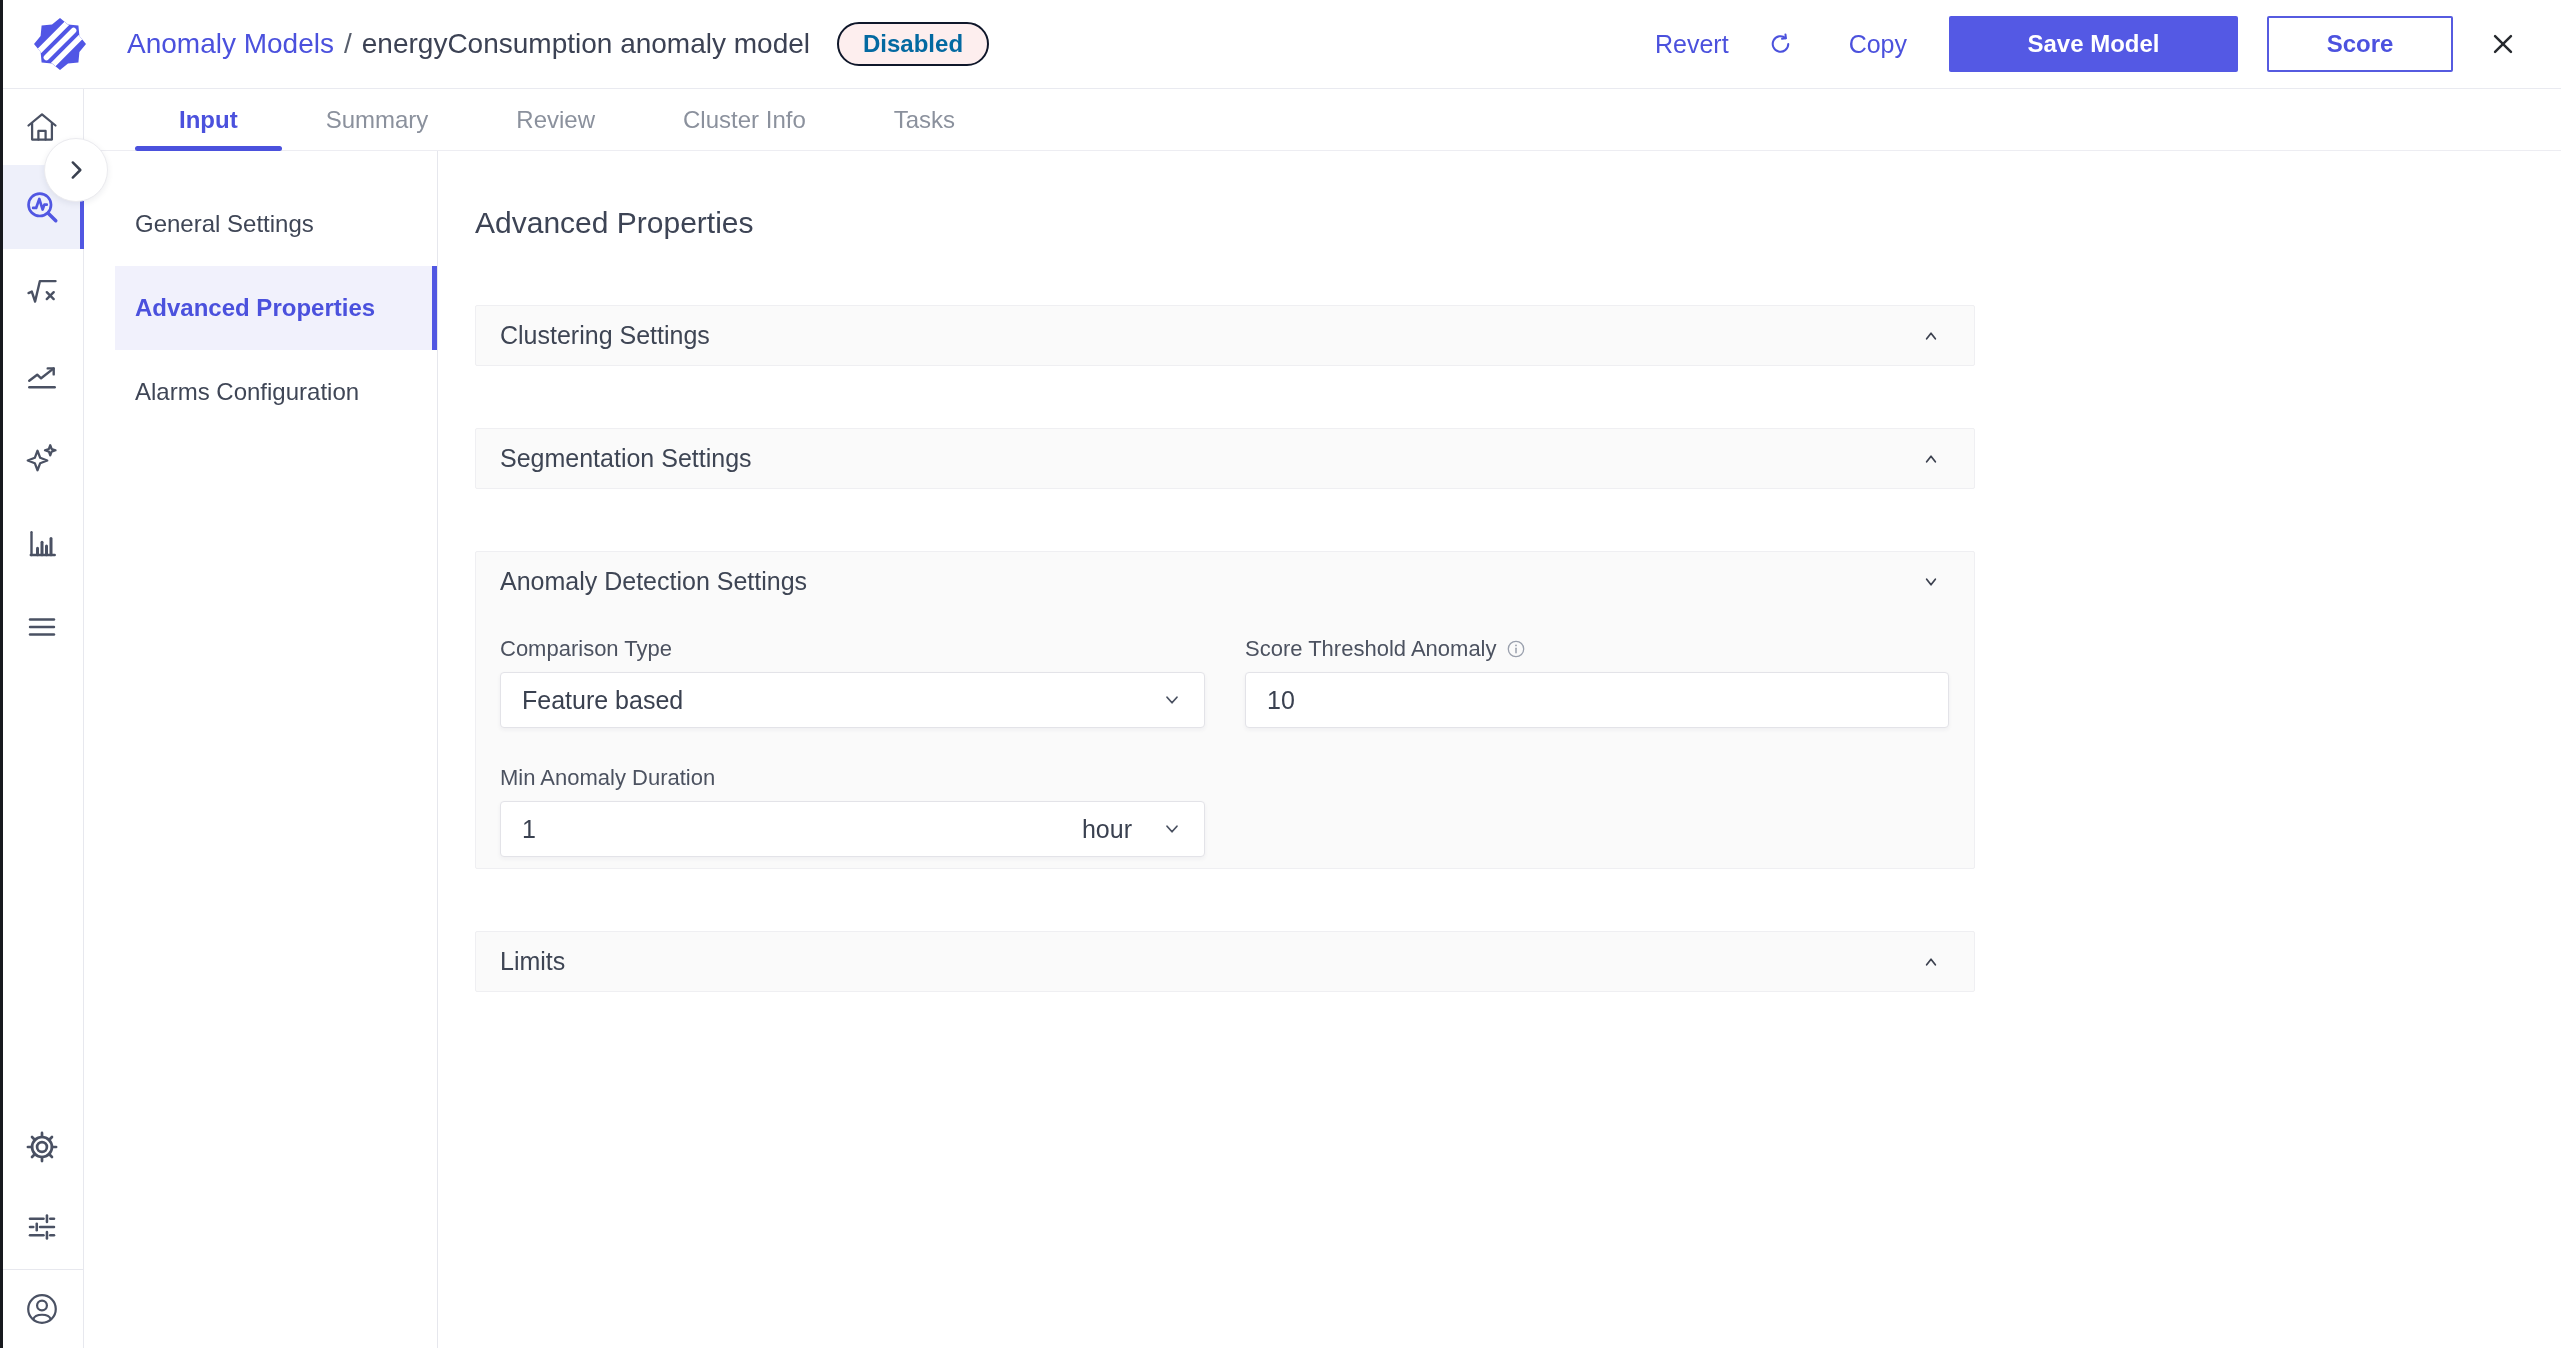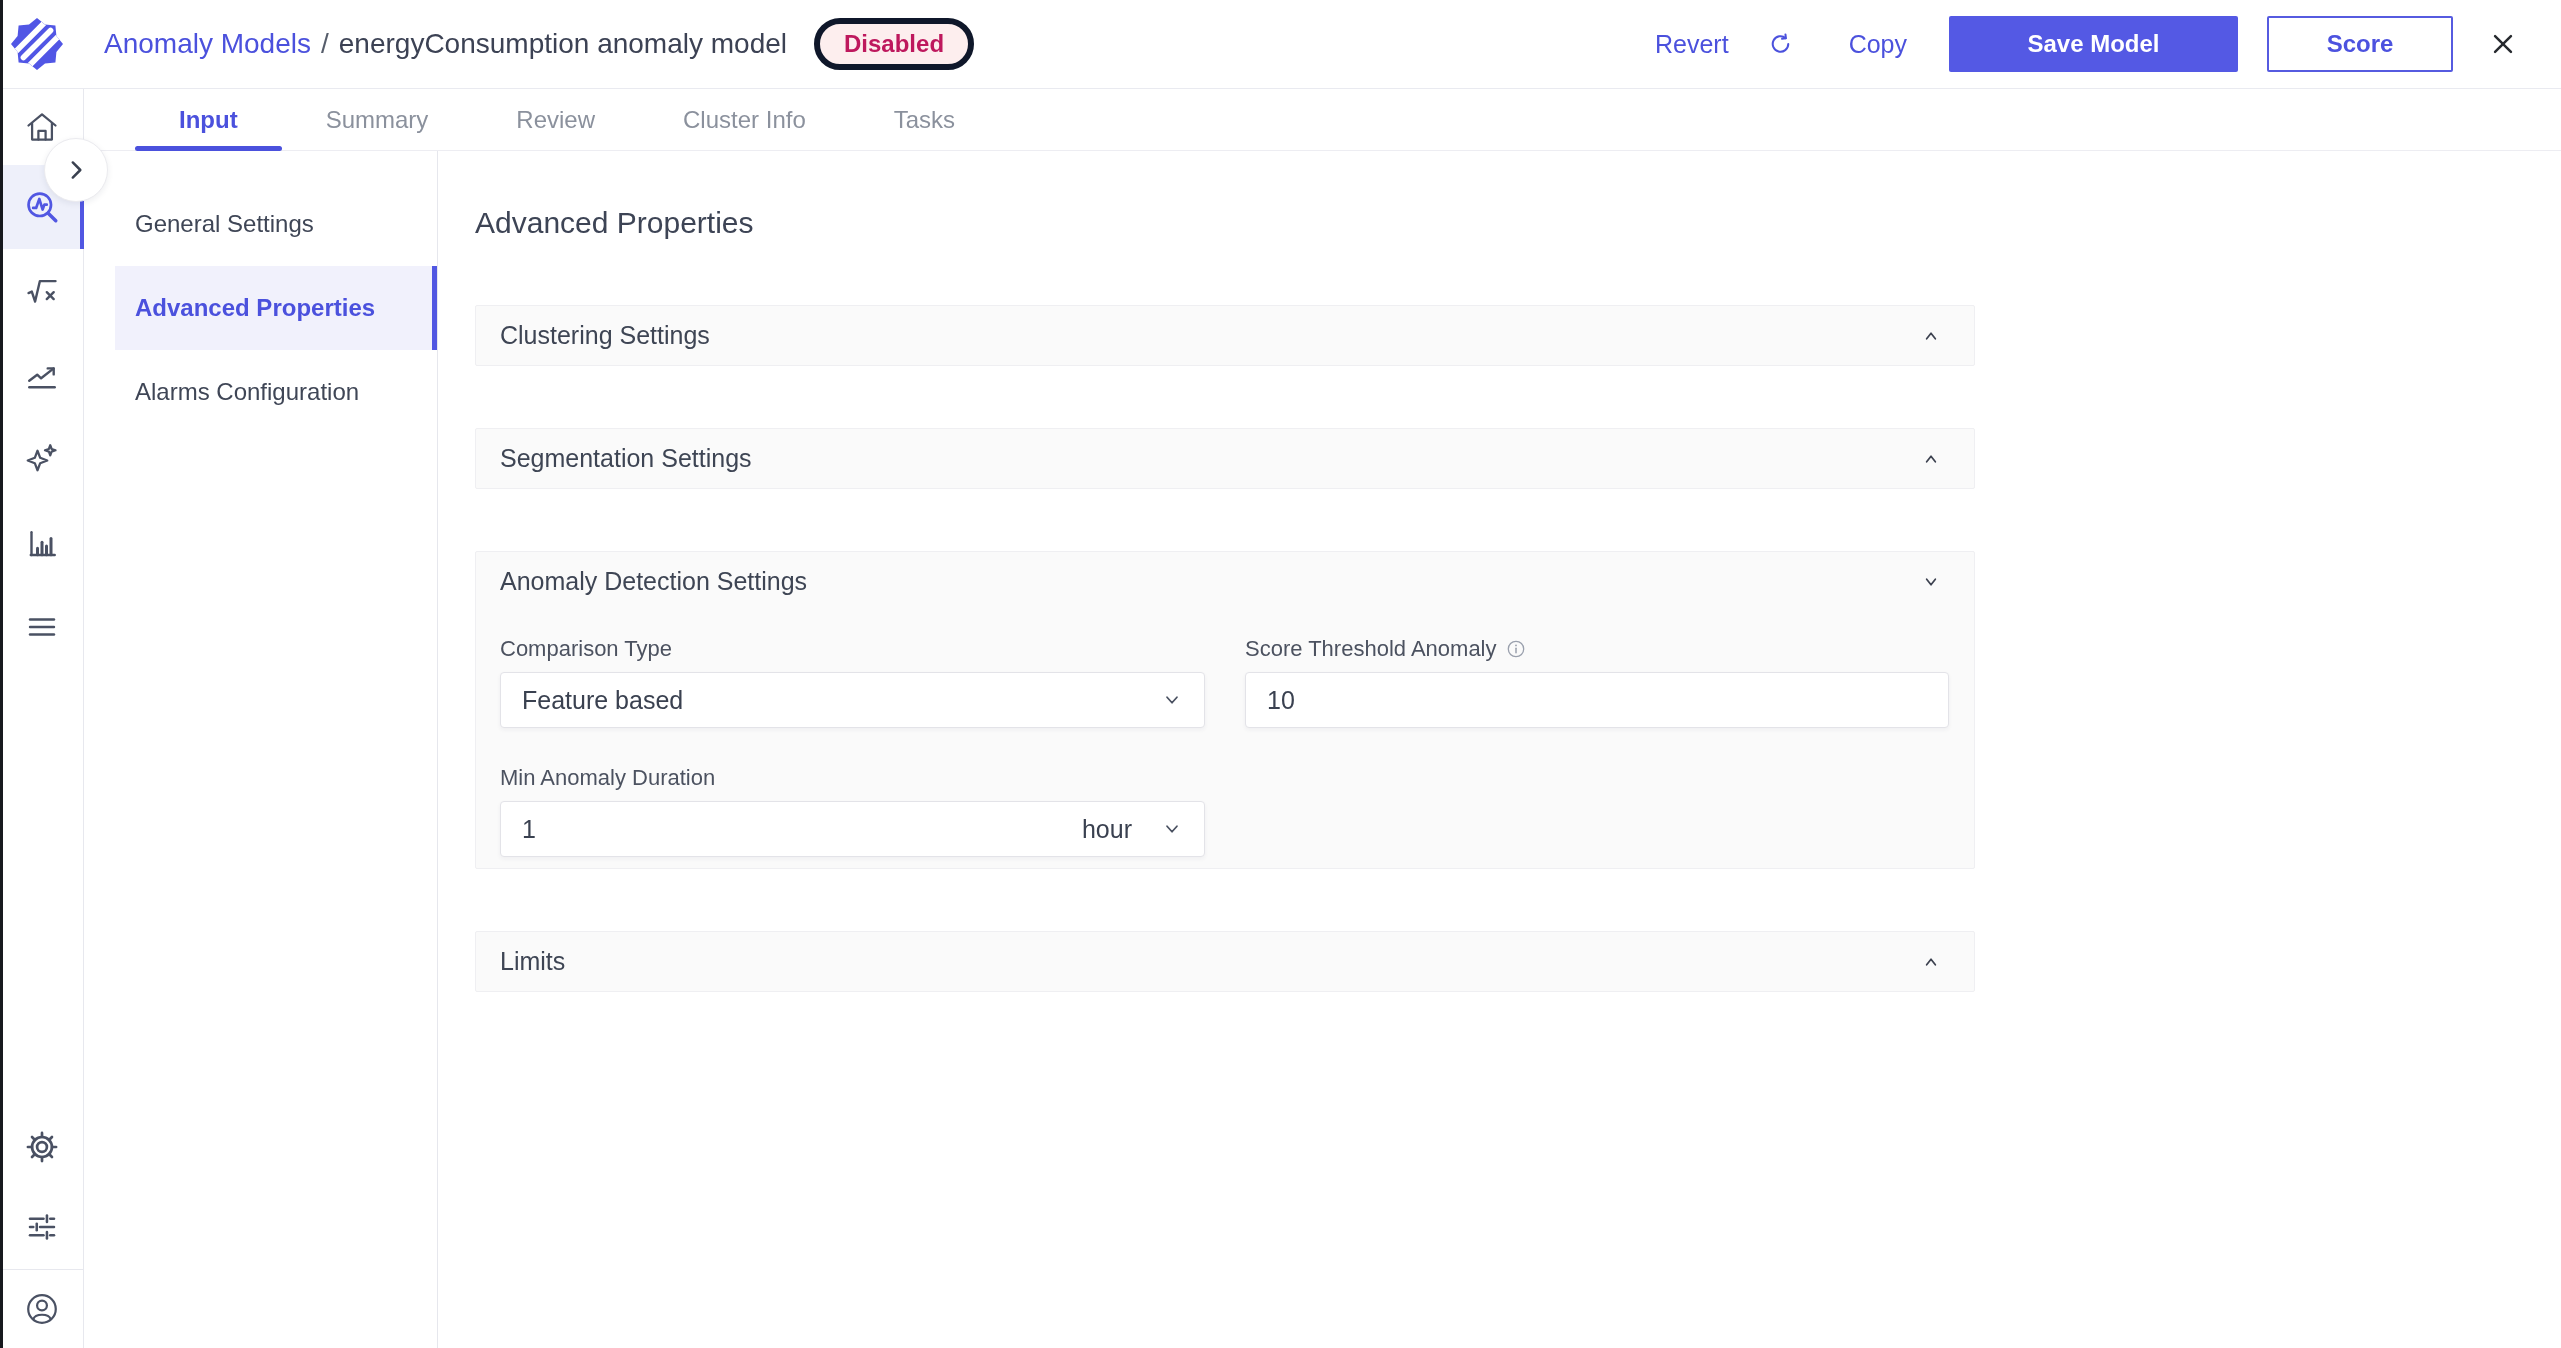--- a/index.html
+++ b/index.html
@@ -10,30 +10,30 @@
     -webkit-font-smoothing:antialiased;
   }
   .app { position:relative; width:2561px; height:1348px; background:#fff; }
 
   
   .window-edge { position:absolute; left:0; top:0; width:3px; height:100%; background:#17191e; z-index:90; }
 
   
   .header {
     position:absolute; left:0; top:0; right:0; height:89px;
-    display:flex; align-items:center; padding-left:11px;
+    display:flex; align-items:center; padding-left:34px;
     background:#fff; border-bottom:1px solid #e9eaf0; z-index:40;
   }
   .logo { width:52px; height:52px; flex:0 0 auto; }
   .breadcrumb { margin-left:41px; font-size:28px; color:#3c4254; white-space:nowrap; }
   .breadcrumb .crumb-link { color:#4b51dd; cursor:pointer; }
   .breadcrumb .sep { color:#565d6b; margin:0 10px; }
   .badge {
-    margin-left:27px; font-size:24px; font-weight:700; color:#be185d;
-    background:#fdeeee; border:6px solid #0f172a; border-radius:27px;
+    margin-left:27px; font-size:24px; font-weight:700; color:#0369a1;
+    background:#fdeeee; border:2px solid #0f172a; border-radius:27px;
     padding:8px 24px; line-height:1; white-space:nowrap;
   }
   .header-actions { margin-left:auto; display:flex; align-items:center; }
   .link-btn { color:#4b51dd; font-size:25px; cursor:pointer; display:flex; align-items:center; white-space:nowrap;gap:27px; }
   .link-btn svg { margin-left:11px; }
   .copy-btn { margin-left:55px; }
   .btn { display:flex; align-items:center; justify-content:center; font-size:24px; font-weight:600; cursor:pointer; border-radius:2px; }
   .btn-primary { margin-left:42px; width:289px; height:56px; background:#5459e4; color:#ffffff; }
   .btn-outline { margin-left:29px; width:186px; height:56px; background:#fff; border:2px solid #565be0; color:#4c52df; }
   .close-btn { margin:0 41px 0 33px; cursor:pointer; display:flex; align-items:center; }

